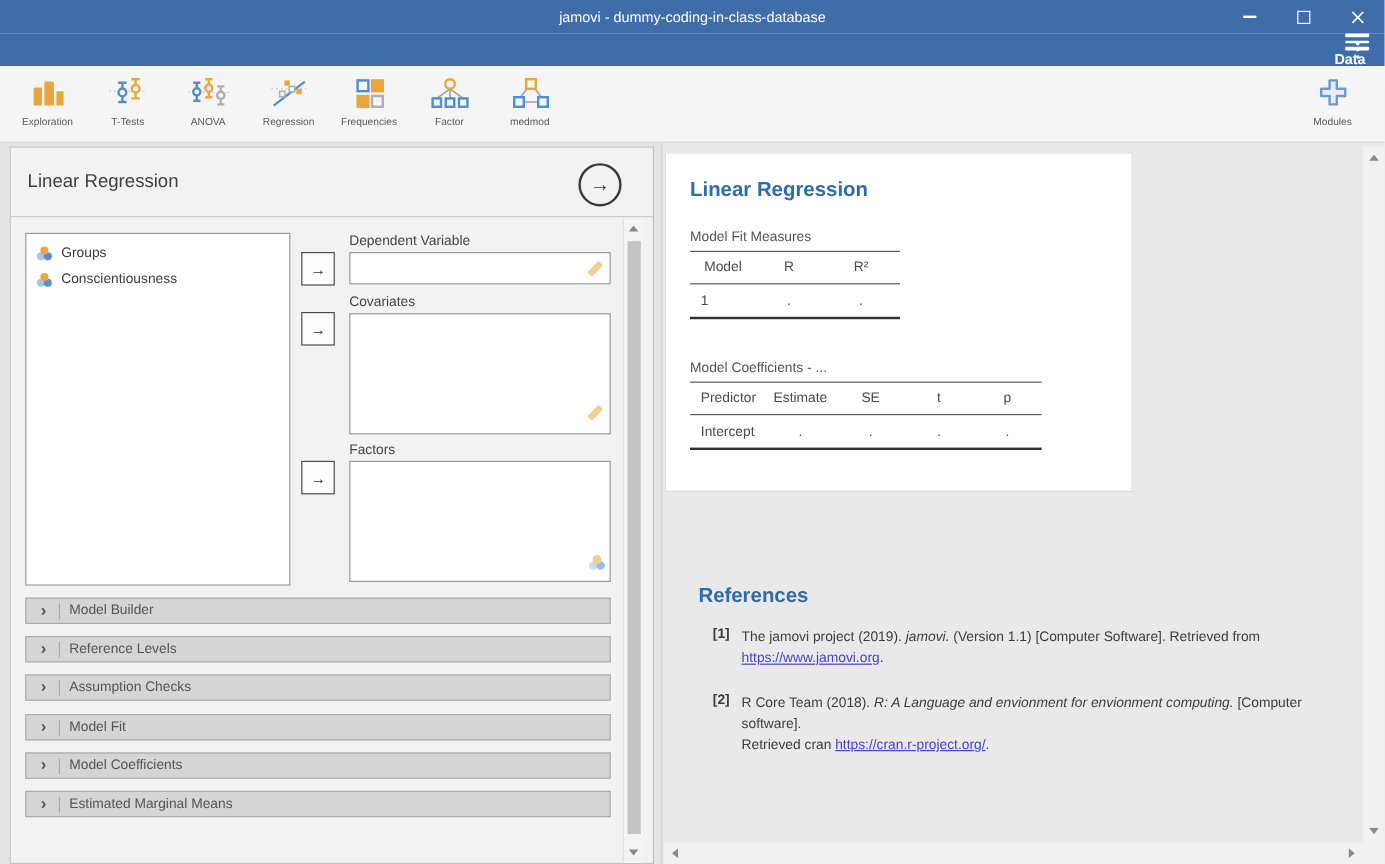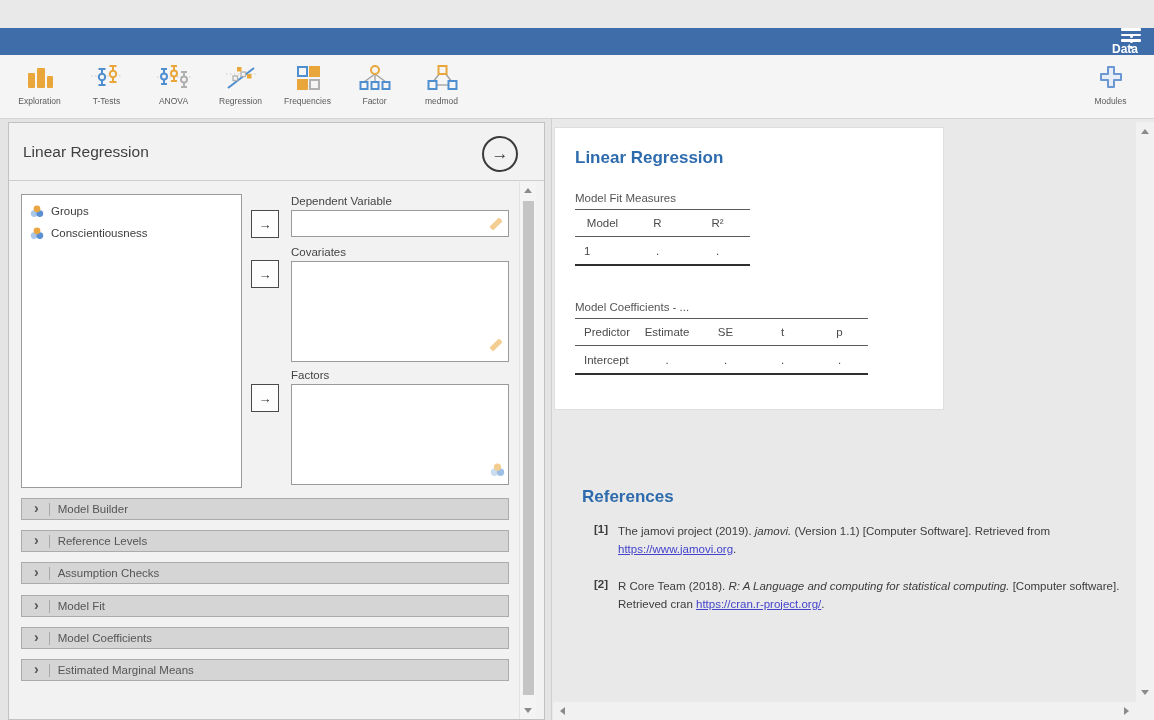--- a/index.html
+++ b/index.html
@@ -88,20 +88,37 @@
   .ref{display:flex;margin-top:16px;padding-left:24px;}
   .refnum{font-size:11.5px;font-weight:bold;color:#3c3c3c;width:24px;flex:0 0 24px;}
   .refbody{font-size:11.5px;color:#3c3c3c;line-height:17.5px;flex:1;}
   .refbody a{color:var(--link,#4343cc);text-decoration:underline;cursor:pointer;}
 </style>
 </head>
 <body>
 
 <div class="window">
 
+  <div class="titlebar">
+    <div class="title-text">jamovi - dummy-coding-in-class-database</div>
+    <div class="win-controls">
+      <div class="win-btn">
+          <div class="min-glyph"></div>
+        </div>
+      <div class="win-btn">
+          <div class="max-glyph"></div>
+        </div>
+      <div class="win-btn">
+        <svg width="11" height="11" viewBox="0 0 11 11">
+            <line x1="1" y1="1" x2="10" y2="10" stroke="#fff" stroke-width="1.4"></line>
+            <line x1="10" y1="1" x2="1" y2="10" stroke="#fff" stroke-width="1.4"></line>
+          </svg>
+      </div>
+    </div>
+  </div>
 
   <div class="tabbar">
     <div class="hamburger">
       <div></div>
         <div></div>
         <div></div>
     </div>
     <div class="tab inactive">Data</div>
     <div class="tab active">Analyses</div>
     <div class="kebab">
@@ -380,21 +397,21 @@
       <div class="ref">
         <span class="refnum">[1]</span>
         <span class="refbody">
           <span>The jamovi project (2019). </span><em>jamovi.</em><span> (Version 1.1) [Computer Software]. Retrieved from</span><br>
           <span></span><a>https://www.jamovi.org</a><span>.</span>
         </span>
       </div>
       <div class="ref" style="margin-top:20px;">
         <span class="refnum">[2]</span>
         <span class="refbody">
-          <span>R Core Team (2018). </span><em>R: A Language and computing for statistical computing.</em><span> [Computer software].</span><br>
+          <span>R Core Team (2018). </span><em>R: A Language and envionment for envionment computing.</em><span> [Computer software].</span><br>
           <span>Retrieved cran </span><a>https://cran.r-project.org/</a><span>.</span>
         </span>
       </div>
     </div>
 
     <div class="sb-v" style="right:0;top:3px;width:18px;height:580px;border-left:none;background:#f1f1f1;">
       <div class="tri up" style="left:5px;top:7px;"></div>
       <div class="tri down" style="left:5px;bottom:7px;"></div>
     </div>
 

